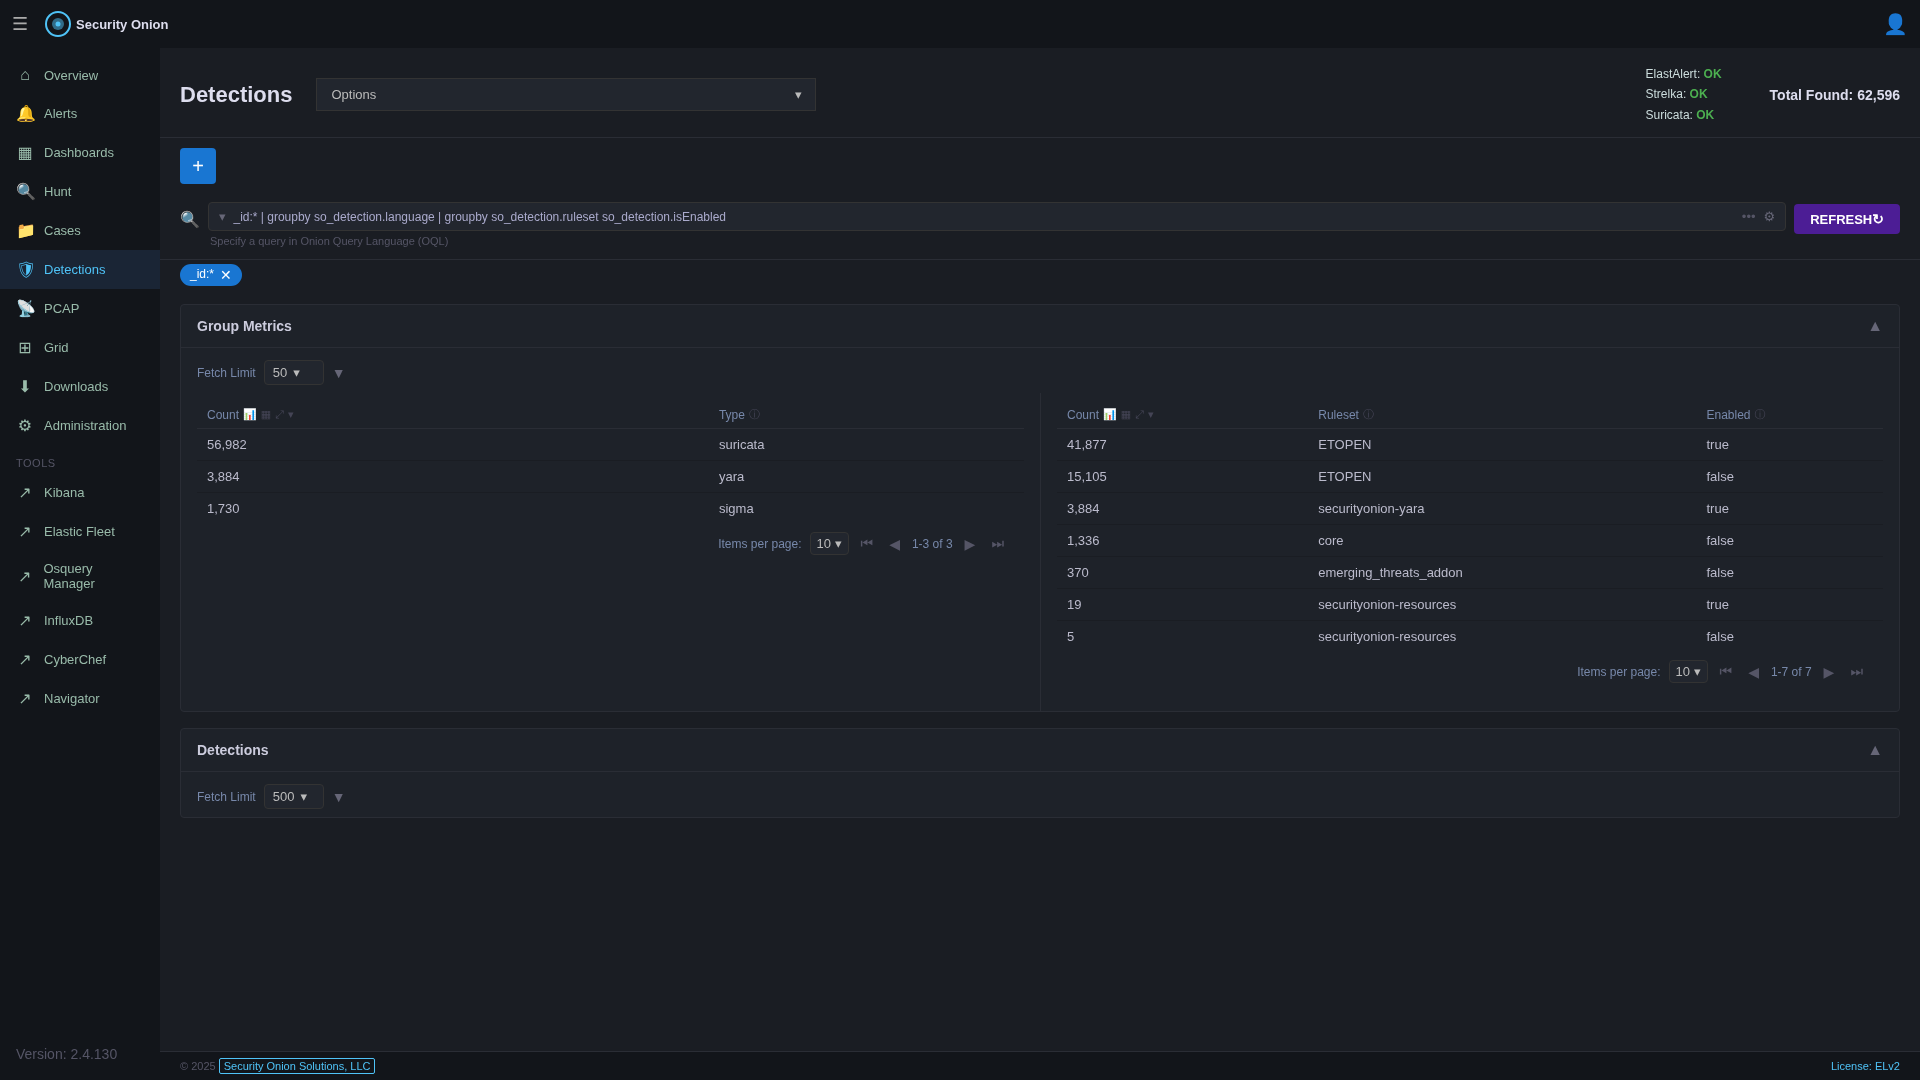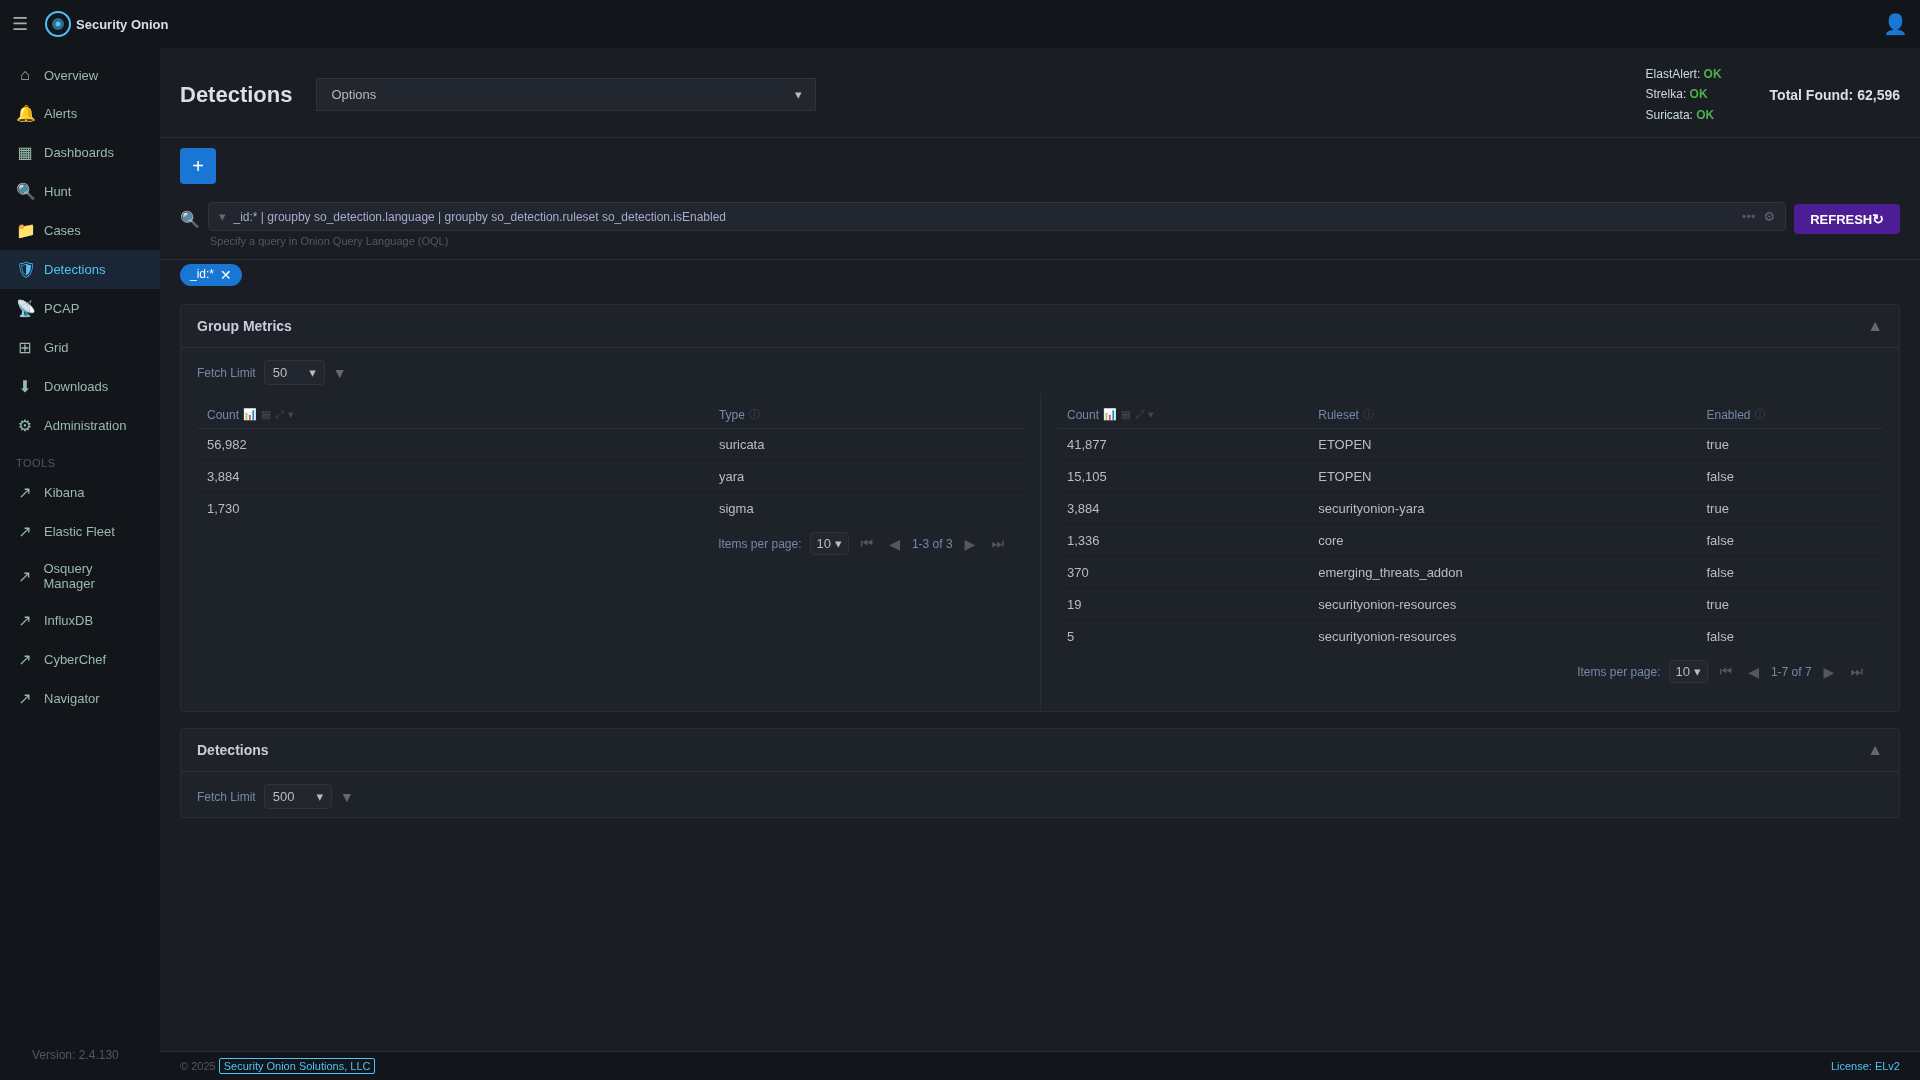--- a/index.html
+++ b/index.html
@@ -15,21 +15,21 @@
 
     
     .layout { display: flex; flex: 1; overflow: hidden; }
 
     
     .sidebar { width: 160px; background: #12151a; display: flex; flex-direction: column; flex-shrink: 0; padding: 8px 0; overflow-y: auto; }
     .sidebar-item { display: flex; align-items: center; gap: 10px; padding: 10px 16px; color: #9ba; cursor: pointer; font-size: 13px; }
     .sidebar-item.active { color: #4fc3f7; background: #1a2535; }
     .sidebar-icon { font-size: 16px; width: 18px; text-align: center; }
     .sidebar-section { padding: 12px 16px 4px; color: #556; font-size: 11px; text-transform: uppercase; letter-spacing: 0.5px; }
-    .sidebar-version { padding: 10px 32px; color: #556; font-size: 12px; margin-top: auto; }
+    .sidebar-version { padding: 10px 16px; color: #556; font-size: 14px; margin-top: auto; }
 
     
     .main { flex: 1; display: flex; flex-direction: column; overflow: hidden; background: #1a1d23; }
 
     
     .page-header { background: #1a1d23; padding: 16px 20px 12px; display: flex; align-items: center; gap: 16px; border-bottom: 1px solid #2a2d35; flex-shrink: 0; }
     .page-title { font-size: 22px; font-weight: 600; color: #dde; }
     .options-dropdown { flex: 1; max-width: 500px; background: #22262e; border: 1px solid #333; border-radius: 0; padding: 8px 14px; display: flex; align-items: center; justify-content: space-between; cursor: pointer; color: #bbb; margin-left: 8px; }
     .header-spacer { flex: 1; }
     .status-block { font-size: 12px; line-height: 1.7; }
@@ -63,21 +63,21 @@
 
     
     .section-card { background: #1e2229; border: 1px solid #2a2d35; border-radius: 4px; margin-bottom: 16px; }
     .section-header { display: flex; align-items: center; justify-content: space-between; padding: 12px 16px; border-bottom: 1px solid #2a2d35; }
     .section-title { font-size: 14px; font-weight: 600; color: #ccd; }
     .section-collapse { color: #667; cursor: pointer; font-size: 16px; }
 
     
     .fetch-limit-row { display: flex; align-items: center; gap: 8px; padding: 12px 16px 8px; }
     .fetch-label { color: #7788aa; font-size: 12px; }
-    .fetch-select { background: #22262e; border: 1px solid #333; border-radius: 4px; color: #bbb; padding: 4px 8px; display: flex; align-items: center; gap: 22px; cursor: pointer; min-width: 60px; }
+    .fetch-select { background: #22262e; border: 1px solid #333; border-radius: 4px; color: #bbb; padding: 4px 8px; display: flex; align-items: center; gap: 6px; cursor: pointer; min-width: 60px; }
     .fetch-filter { color: #667; font-size: 14px; }
 
     
     .metrics-grid { display: grid; grid-template-columns: 1fr 1fr; gap: 0; }
     .metrics-table-wrap { padding: 8px 16px 16px; }
 
     
     .data-table { width: 100%; border-collapse: collapse; }
     .data-table th { color: #7788aa; font-size: 12px; font-weight: 500; padding: 6px 10px; text-align: left; border-bottom: 1px solid #2a2d35; white-space: nowrap; }
     .data-table td { padding: 8px 10px; border-bottom: 1px solid #1a1d23; color: #bbc; font-size: 13px; }

